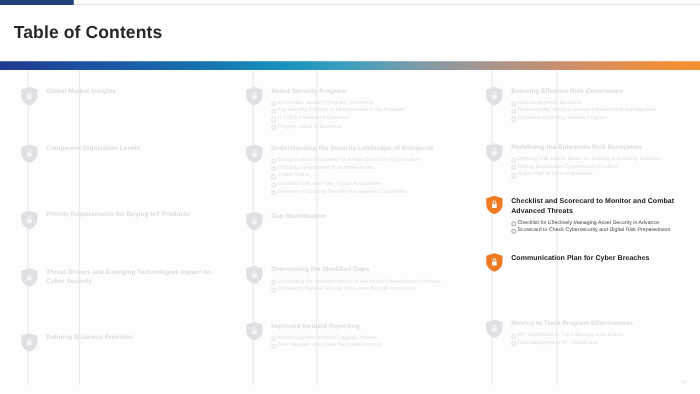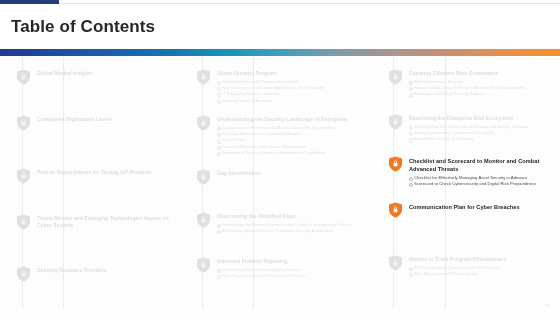--- a/index.html
+++ b/index.html
@@ -13,21 +13,21 @@
   .slide{position:relative;width:560px;height:315px;background:#fdfdfd;overflow:hidden;}
 
   
   .top-tab{position:absolute;left:0;top:0;width:59px;height:4px;background:#23407a;}
   .top-rule{position:absolute;left:59px;top:3px;width:501px;height:1px;background:#e4e4e6;}
 
   
   .header{position:absolute;left:0;top:4px;width:560px;height:44px;background:#ffffff;}
   .header-title{
     position:absolute;left:11px;top:13px;
-    font-size:17px;font-weight:bold;color:#262626;
+    font-size:14px;font-weight:bold;color:#262626;
     letter-spacing:.1px;
     text-align:right;
   }
 
   
   .grad-bar{
     position:absolute;left:0;top:49px;width:560px;height:7px;
     background:linear-gradient(90deg,
       #20398f 0%,
       #1d4fa0 11%,

